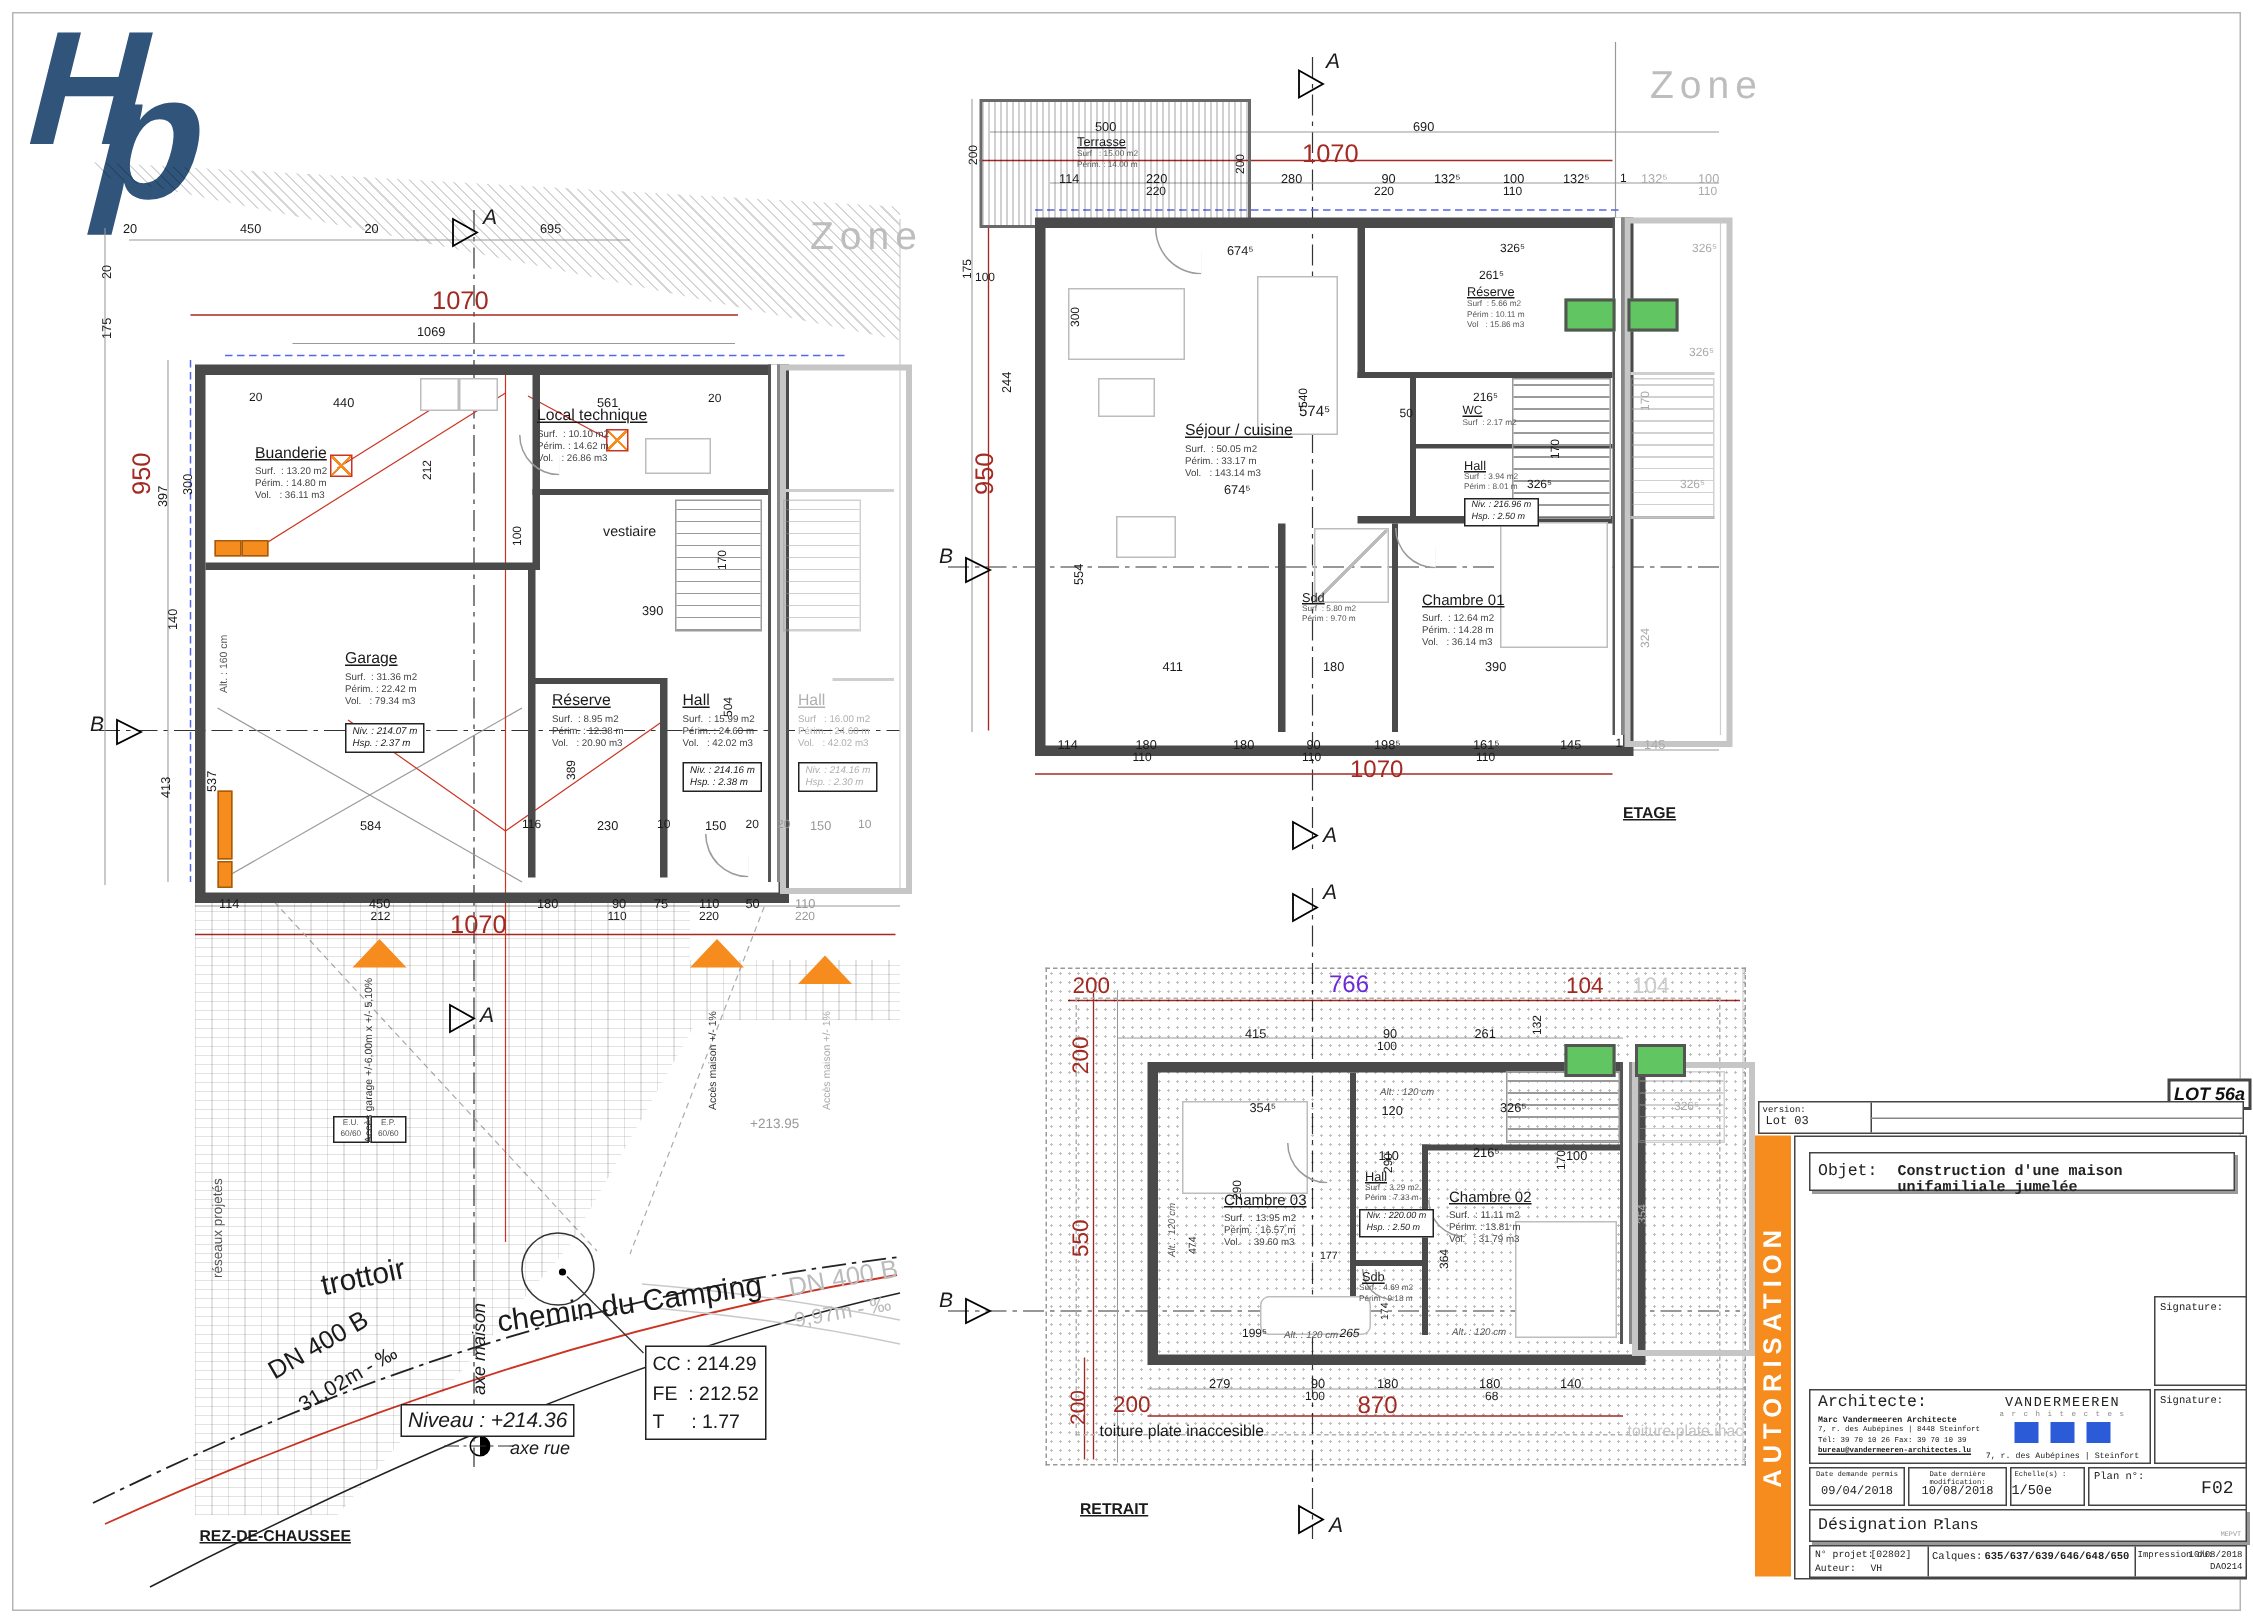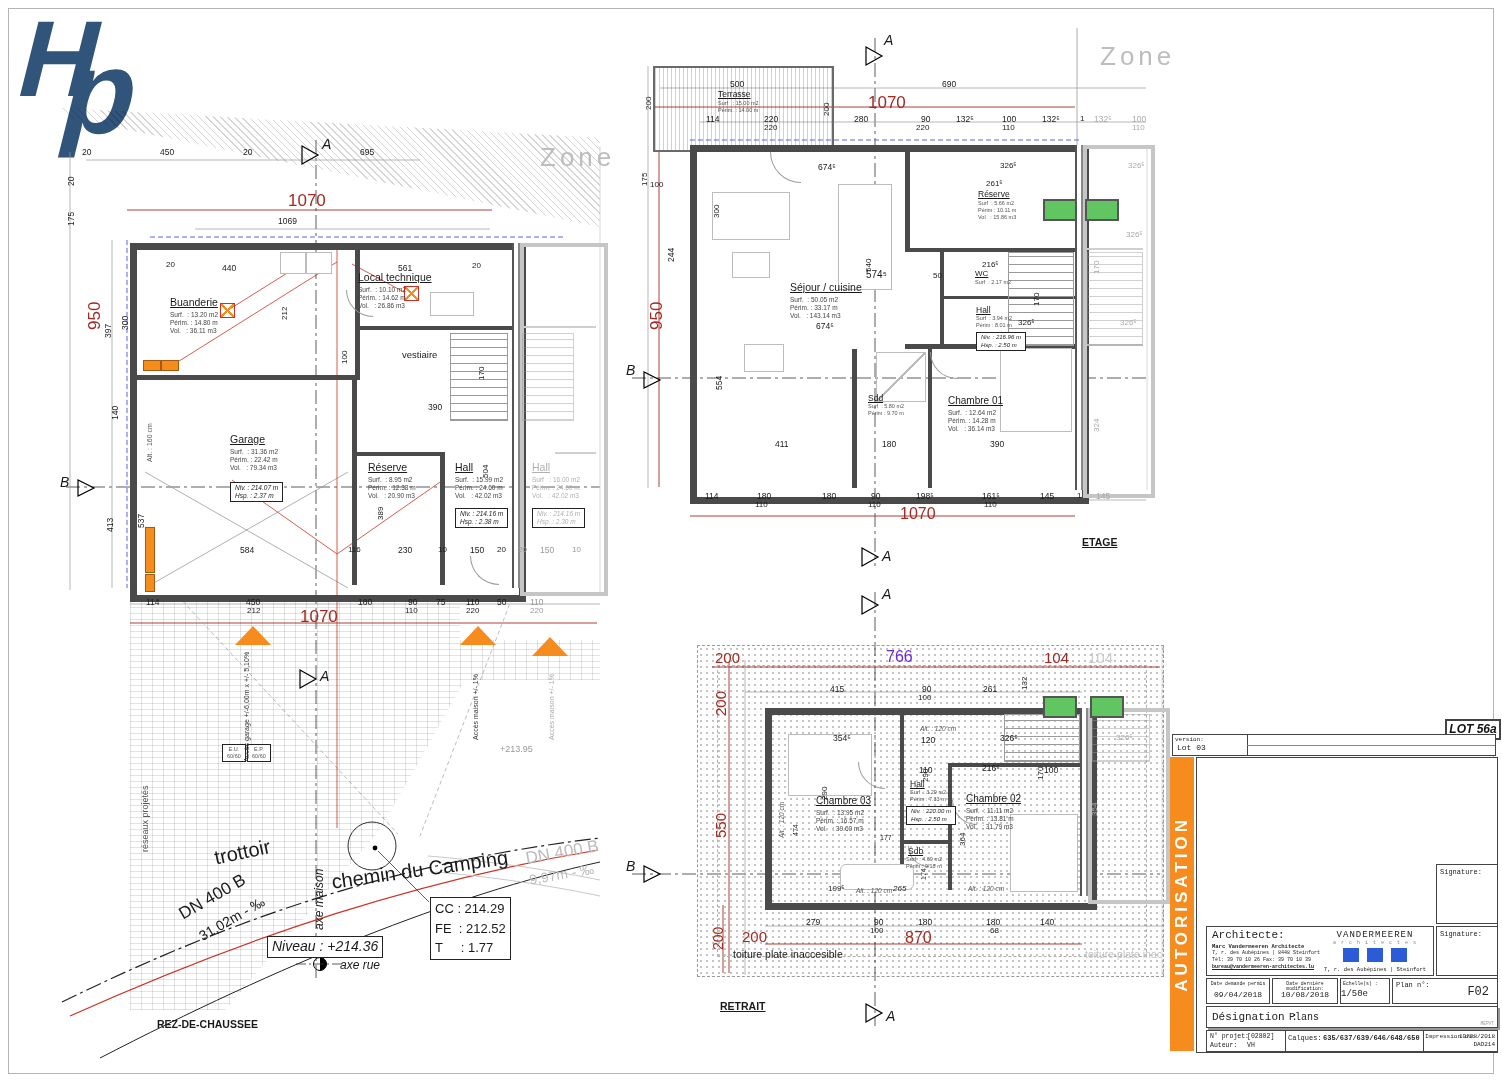--- a/index.html
+++ b/index.html
@@ -332,21 +332,21 @@
       <div class="ann" style="left: 175px; top: 906px; font-size: 17px; color: rgb(26, 26, 26); transform: rotate(-30deg); transform-origin: 0px 0px;">DN 400 B</div>
       <div class="ann" style="left: 196px; top: 930px; font-size: 14px; color: rgb(26, 26, 26); transform: rotate(-30deg); transform-origin: 0px 0px;">31,02m - ‰</div>
       <div class="ann" style="left: 524px; top: 848px; font-size: 17px; color: rgb(187, 187, 187); transform: rotate(-10deg); transform-origin: 0px 0px;">DN 400 B</div>
       <div class="ann" style="left: 528px; top: 872px; font-size: 14px; color: rgb(187, 187, 187); transform: rotate(-10deg); transform-origin: 0px 0px;">9,97m - ‰</div>
       <div class="ann" style="left: 312px; top: 930px; font-size: 12px; color: rgb(26, 26, 26); transform: rotate(-90deg); transform-origin: 0px 0px; font-style: italic;">axe maison</div>
       <div class="ann" style="left: 267px; top: 936px; font-size: 14px; color: rgb(26, 26, 26); font-style: italic; border: 1.5px solid rgb(34, 34, 34); padding: 1px 4px; background: rgb(255, 255, 255);">Niveau : +214.36</div>
       <div class="ann" style="left: 340px; top: 958px; font-size: 12px; color: rgb(26, 26, 26); font-style: italic;">axe rue</div>
       <div class="ann" style="left: 430px; top: 897px; font-size: 13px; color: rgb(26, 26, 26); border: 1px solid rgb(34, 34, 34); padding: 1px 4px; background: rgb(255, 255, 255); line-height: 1.5;">CC : 214.29
 FE  : 212.52
 T     : 1.77</div>
-      <div class="ann" style="left: 133px; top: 1018px; font-size: 10.5px; color: rgb(26, 26, 26); font-weight: bold;  margin-left: 24px;">REZ-DE-CHAUSSEE</div>
+      <div class="ann" style="left: 133px; top: 1018px; font-size: 10.5px; color: rgb(26, 26, 26); font-weight: bold; text-decoration: underline;">REZ-DE-CHAUSSEE</div>
       <div class="ann" style="left: 322px; top: 136px; font-size: 14px; color: rgb(26, 26, 26); font-style: italic;">A</div>
       <div class="ann" style="left: 320px; top: 668px; font-size: 14px; color: rgb(26, 26, 26); font-style: italic;">A</div>
       <div class="ann" style="left: 60px; top: 474px; font-size: 14px; color: rgb(26, 26, 26); font-style: italic;">B</div>
       <div class="ann" style="left: 884px; top: 32px; font-size: 14px; color: rgb(26, 26, 26); font-style: italic;">A</div>
       <div class="ann" style="left: 626px; top: 362px; font-size: 14px; color: rgb(26, 26, 26); font-style: italic;">B</div>
       <div class="ann" style="left: 882px; top: 548px; font-size: 14px; color: rgb(26, 26, 26); font-style: italic;">A</div>
       <div class="ann" style="left: 882px; top: 586px; font-size: 14px; color: rgb(26, 26, 26); font-style: italic;">A</div>
       <div class="ann" style="left: 626px; top: 858px; font-size: 14px; color: rgb(26, 26, 26); font-style: italic;">B</div>
       <div class="ann" style="left: 886px; top: 1008px; font-size: 14px; color: rgb(26, 26, 26); font-style: italic;">A</div>
       <div class="ann" style="left: 868px; top: 92px; font-size: 17px; color: rgb(163, 42, 34);">1070</div>
@@ -503,20 +503,24 @@
         <span class="lbl" style="left:2px;top:1px;font-size:6px;">version:</span>
         <span class="lbl" style="left:4px;top:8px;font-size:8px;">Lot 03</span>
       </div>
       <div style="position:absolute;left:74px;top:10px;width:248px;border-top:1px solid #888;"></div>
     </div>
     <div class="vert-orange" style="left:5px;top:42px;width:24px;height:294px;">
       <span>AUTORISATION</span>
     </div>
     <div class="box" style="left:31px;top:42px;width:300px;height:294px;">
 
+      <div class="box shadow" style="left:9px;top:10px;width:282px;height:24px;">
+        <span class="lbl" style="left:5px;top:6px;font-size:11px;">Objet:</span>
+        <span class="lbl" style="left:58px;top:7px;font-size:10px;font-weight:bold;">Construction d'une maison unifamiliale jumelée</span>
+      </div>
 
 
       <div class="box" style="left:239px;top:106px;width:60px;height:58px;">
         <span class="lbl" style="left:3px;top:3px;font-size:7px;">Signature:</span>
       </div>
 
       <div class="box" style="left:9px;top:168px;width:226px;height:48px;">
         <span class="lbl" style="left:5px;top:2px;font-size:11px;">Architecte:</span>
         <span class="lbl" style="left:5px;top:16px;font-size:5.5px;font-weight:bold;">Marc Vandermeeren Architecte</span>
         <span class="lbl" style="left:5px;top:23px;font-size:5px;">7, r. des Aubépines | 8448 Steinfort</span>

